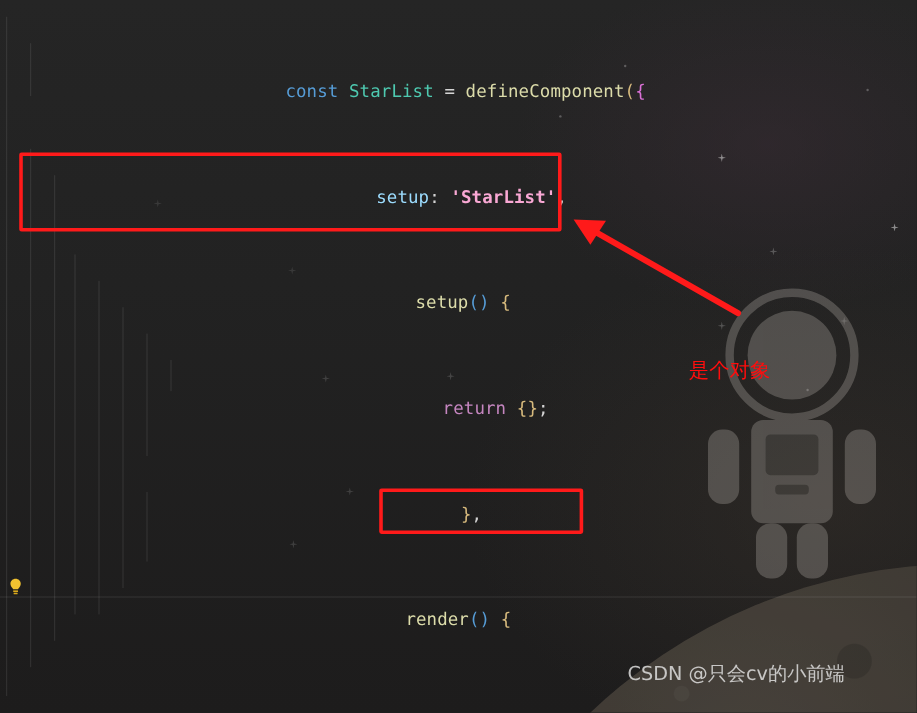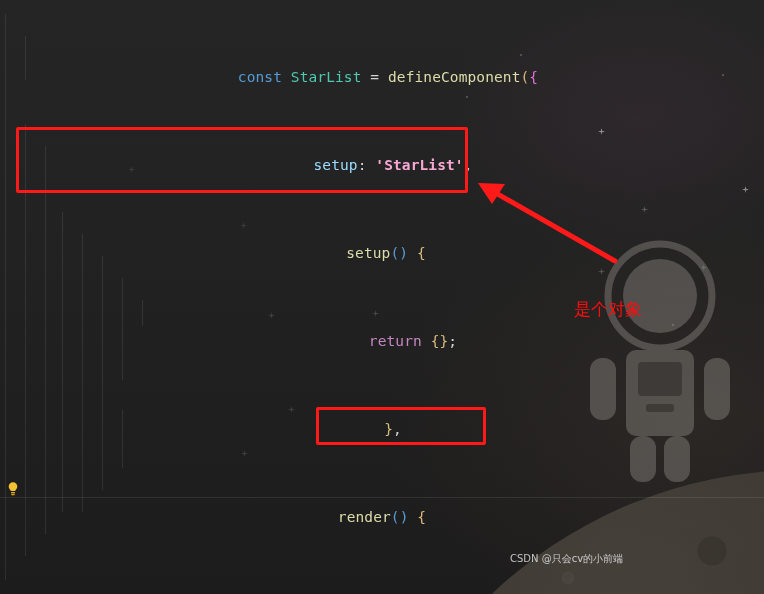--- a/index.html
+++ b/index.html
@@ -135,25 +135,25 @@
     font-size: 17px;
     line-height: 25px;
     white-space: pre;
   }
   .arrow-svg { position: absolute; left: 0; top: 0; pointer-events: none; }
 
   .bulb { position: absolute; left: 5px; top: 481px; width: 16px; height: 16px; }
 
   .watermark {
     position: absolute;
-    left: 510px;
+    left: 523px;
     top: 552px;
     color: rgba(232,232,232,0.80);
     font-family: "DejaVu Sans", "Liberation Sans", sans-serif;
-    font-size: 10px;
+    font-size: 16px;
     white-space: pre;
   }
 </style>
 </head>
 <body>
 
 <div id="screen">
 
   <div class="bg-layer">
     <div class="bg-space"></div>

